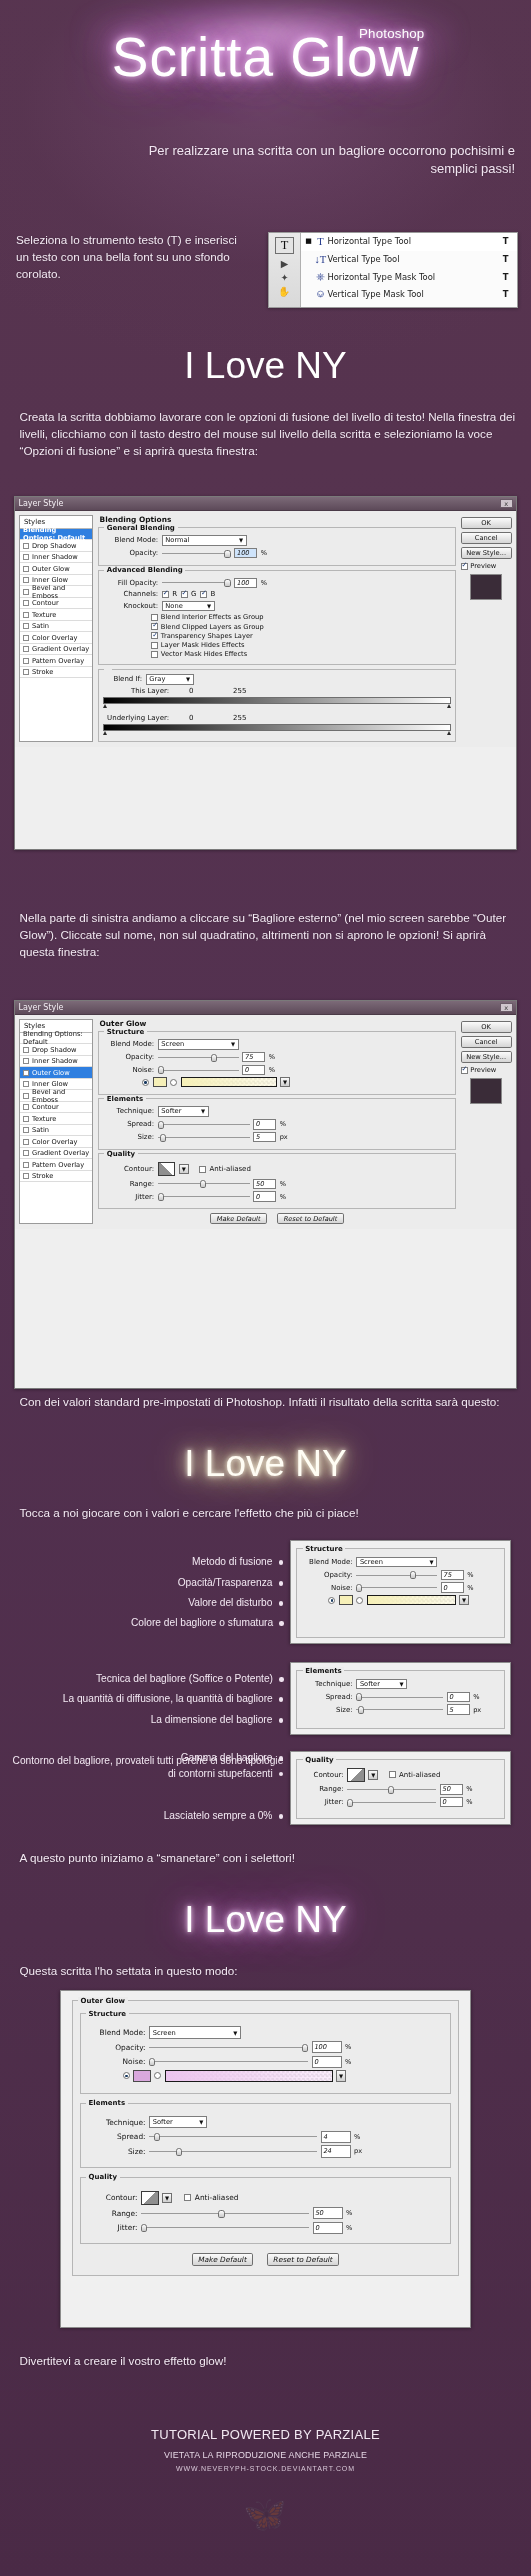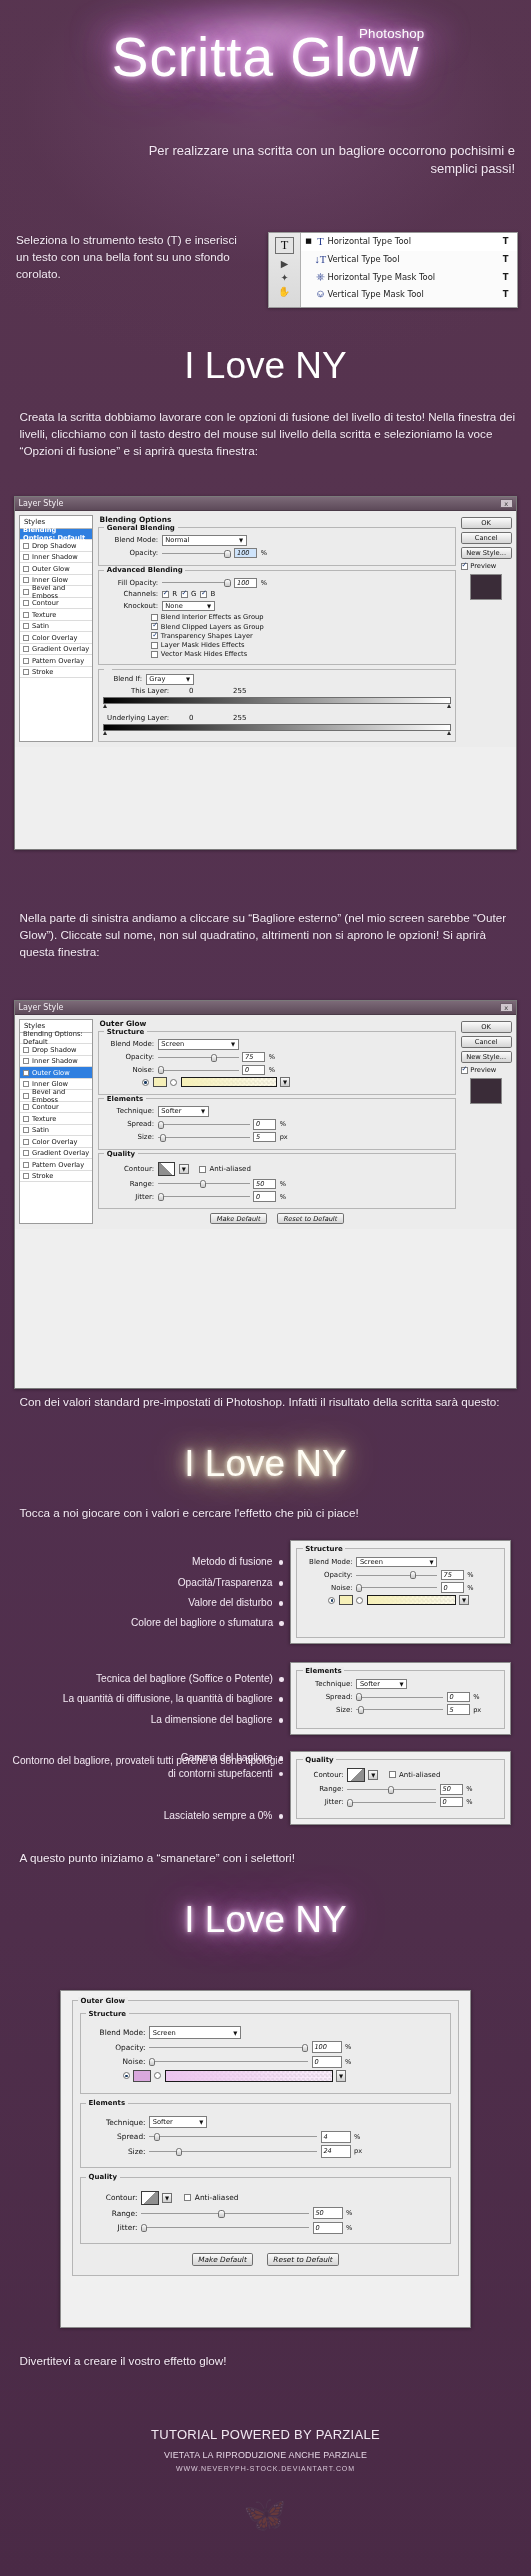--- a/index.html
+++ b/index.html
@@ -712,20 +712,21 @@
             <i class="knob" style="left:0;"></i>
           </span>
         <span class="numbox">0</span>
         <span class="pct">%</span>
       </div>
     </div>
   </div>
 
   <div class="para" style="left:19.5px; top:1850px; width:496px;">A questo punto iniziamo a “smanetare” con i selettori!</div>
   <div class="big-ny ny-glow-pink" style="top:1901px;">I Love NY</div>
+  <div class="para" style="left:19.5px; top:1963px; width:496px;">Questa scritta l'ho settata in questo modo:</div>
 
   <div class="shot" style="left:60px; top:1990px; width:411px; height:338px; padding:8.9px 10.6px;">
     <div class="grp" style="padding:7px 7px 8.9px;">
       <div class="grp-title">Outer Glow</div>
       <div class="grp" style="margin:5.3px 0 0; padding:7px 7px 8.9px;">
         <div class="grp-title">Structure</div>
         <div class="row" style="margin-top:5.3px; font-size:7.4px;">
           <span class="lbl" style="width:58px;">Blend Mode:</span>
           <span class="sel-box" style="width:92px; height:12.4px;">
             <span>Screen</span>

